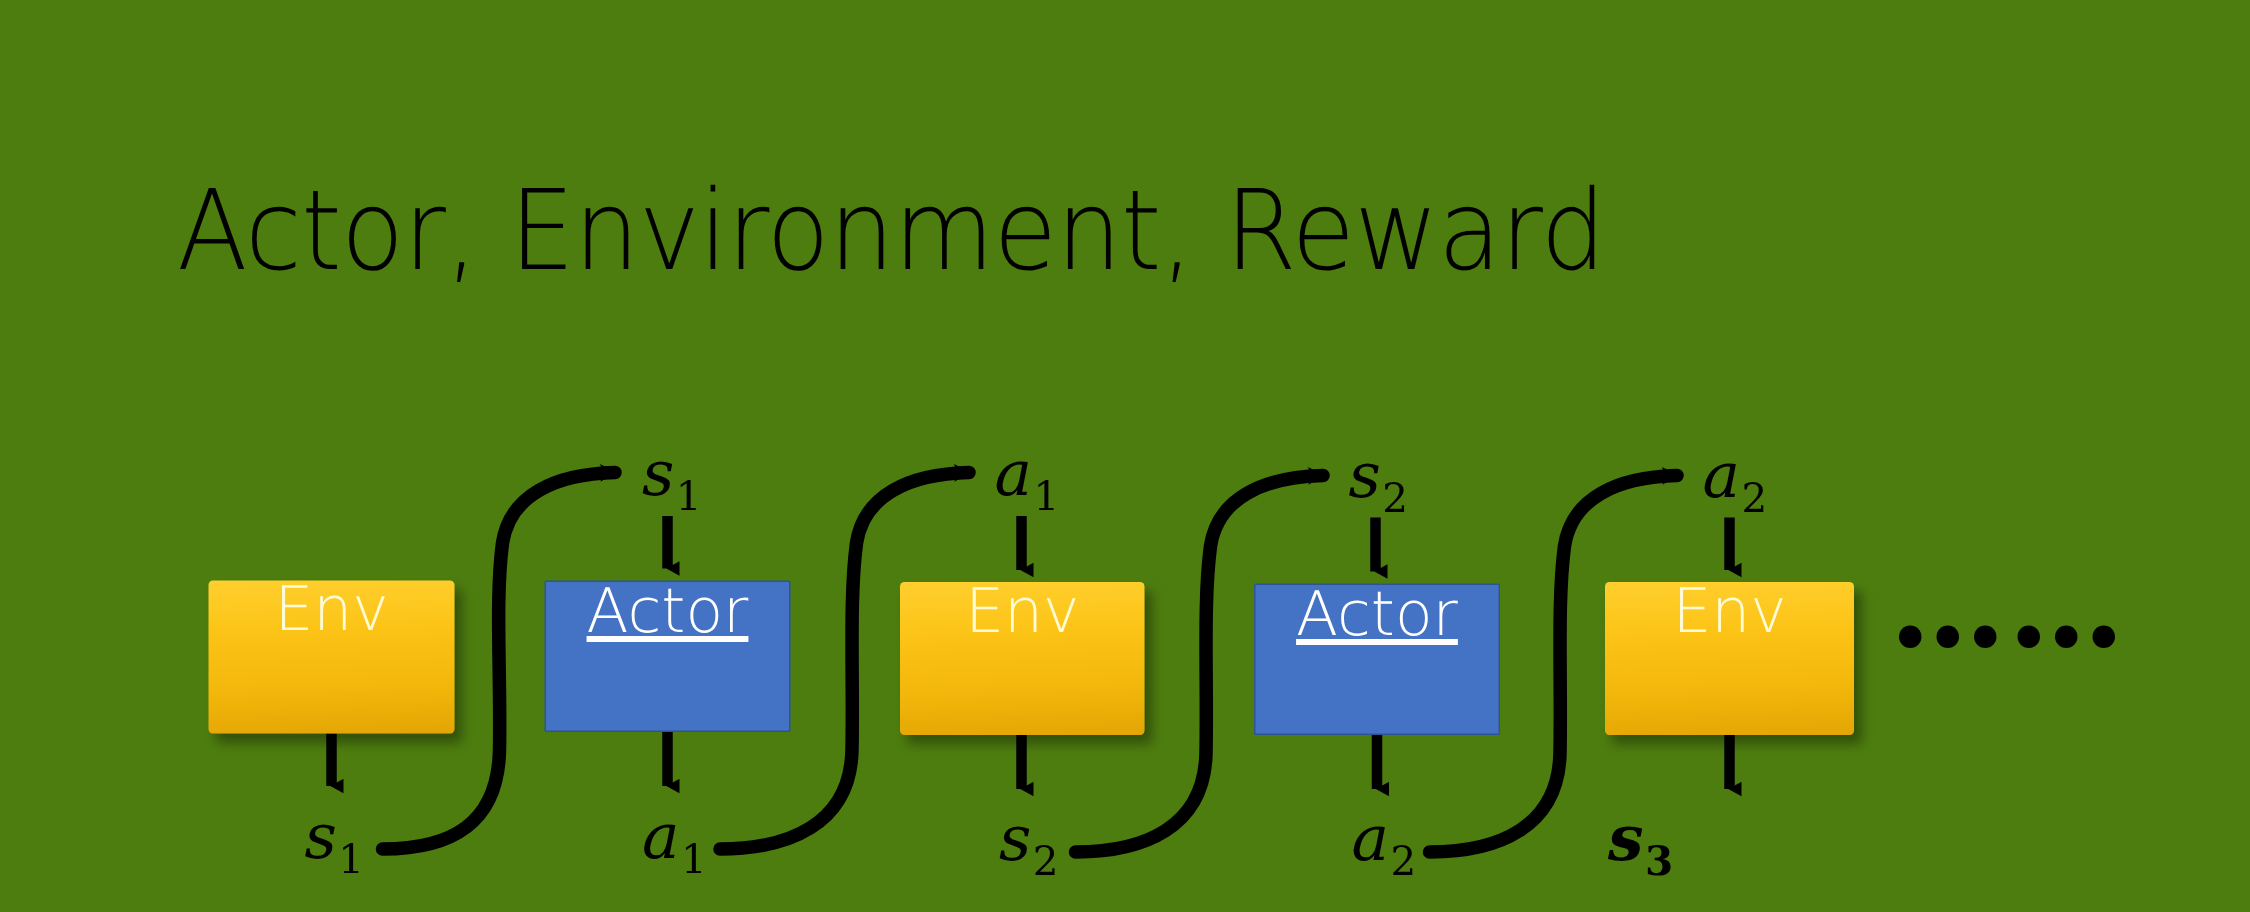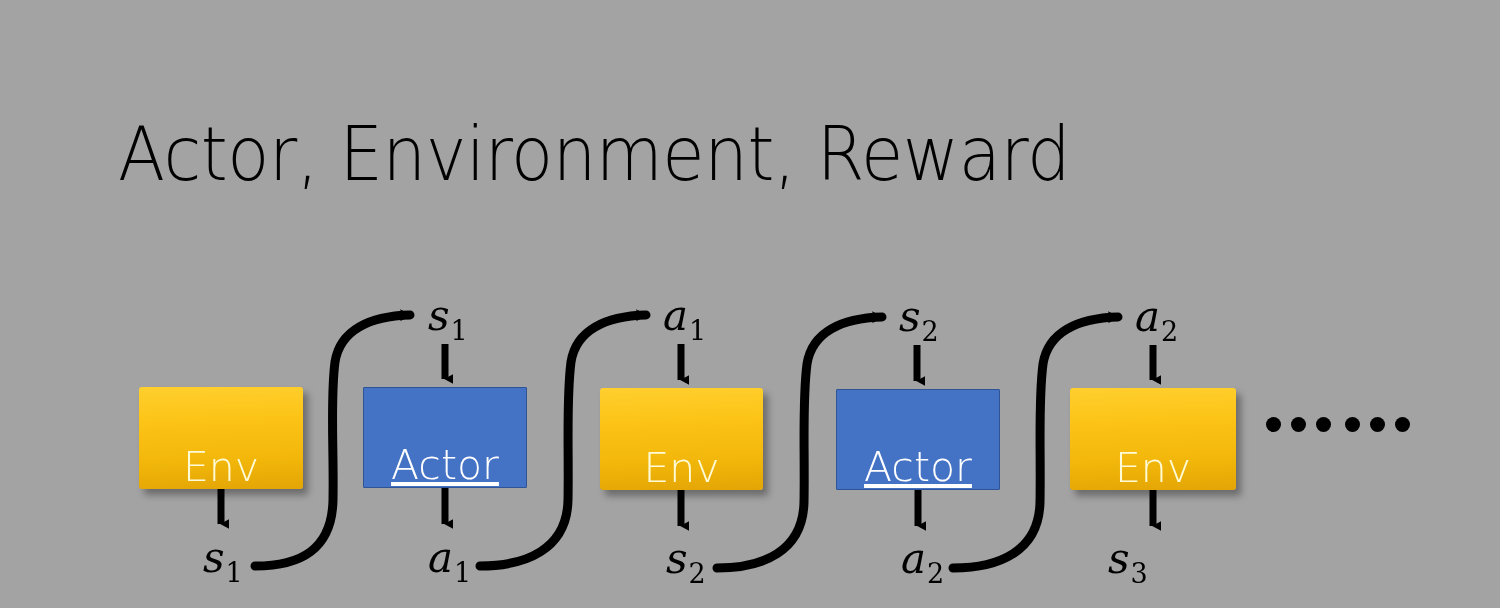--- a/index.html
+++ b/index.html
@@ -7,21 +7,21 @@
     padding: 0;
     background: #ffffff;
   }
   body {
     font-family: "Liberation Sans", sans-serif;
   }
   #slide {
     position: relative;
     width: 1500px;
     height: 608px;
-    background: #a3a3a3;
+    background: #4d7c0f;
     overflow: hidden;
   }
 
   
   #slide-title {
     position: absolute;
     left: 118px;
     top: 112px;
     font-family: "DejaVu Sans", "Liberation Sans", sans-serif;
     font-size: 74px;
@@ -48,21 +48,21 @@
     top: 0;
     width: 1500px;
     height: 608px;
     pointer-events: none;
   }
 
   
   .node {
     position: absolute;
     display: flex;
-    align-items: flex-end;
+    align-items: flex-start;
     justify-content: center;
     box-sizing: border-box;
     font-family: "DejaVu Sans", "Liberation Sans", sans-serif;
     font-weight: 300;
     font-size: 41px;
     line-height: 1;
     white-space: nowrap;
   }
   .node-env {
     background: linear-gradient(178deg, #FFCF2E 0%, #FCC417 32%, #F2B70A 70%, #E3A505 100%);
@@ -203,21 +203,21 @@
     </div>
     <div class="mathlabel" style="left:428px; top:537px;">
       <span class="base">a</span><span class="sub">1</span>
     </div>
     <div class="mathlabel" style="left:666px; top:538px;">
       <span class="base">s</span><span class="sub">2</span>
     </div>
     <div class="mathlabel" style="left:901px; top:538px;">
       <span class="base">a</span><span class="sub">2</span>
     </div>
-    <div class="mathlabel" style="left:1108px; top:538px;">
+    <div class="mathlabel" style="left:1072px; top:538px;font-weight:bold;">
       <span class="base">s</span><span class="sub">3</span>
     </div>
 
     <div id="ellipsis">
       <div class="grp">
         <div class="dot"></div>
         <div class="dot"></div>
         <div class="dot"></div>
       </div>
       <div class="grp">

